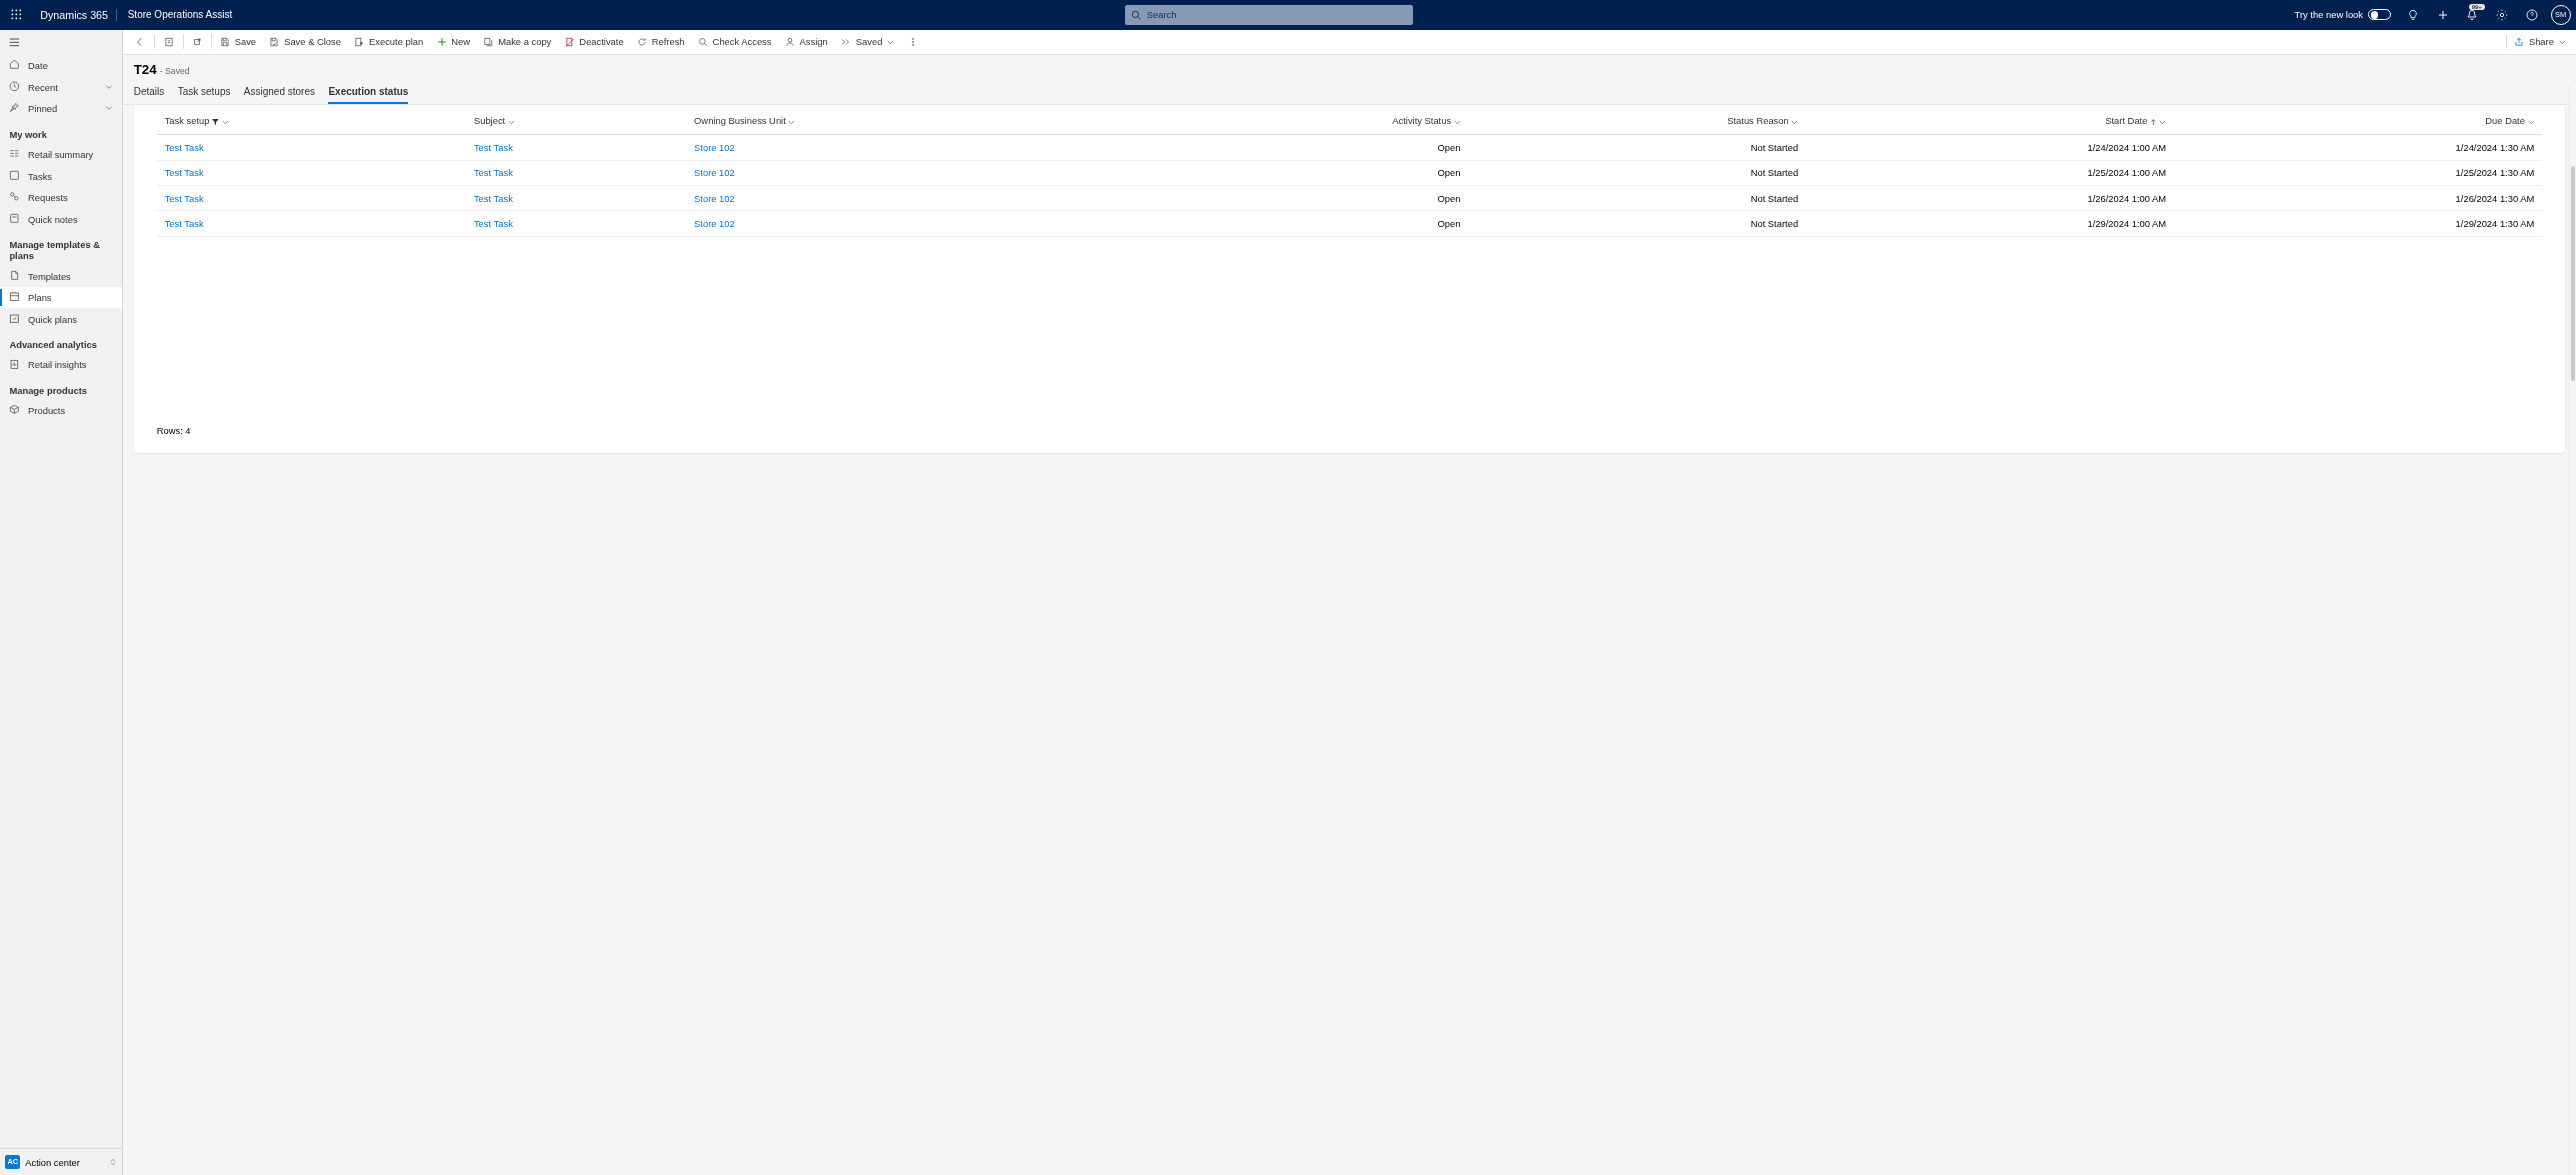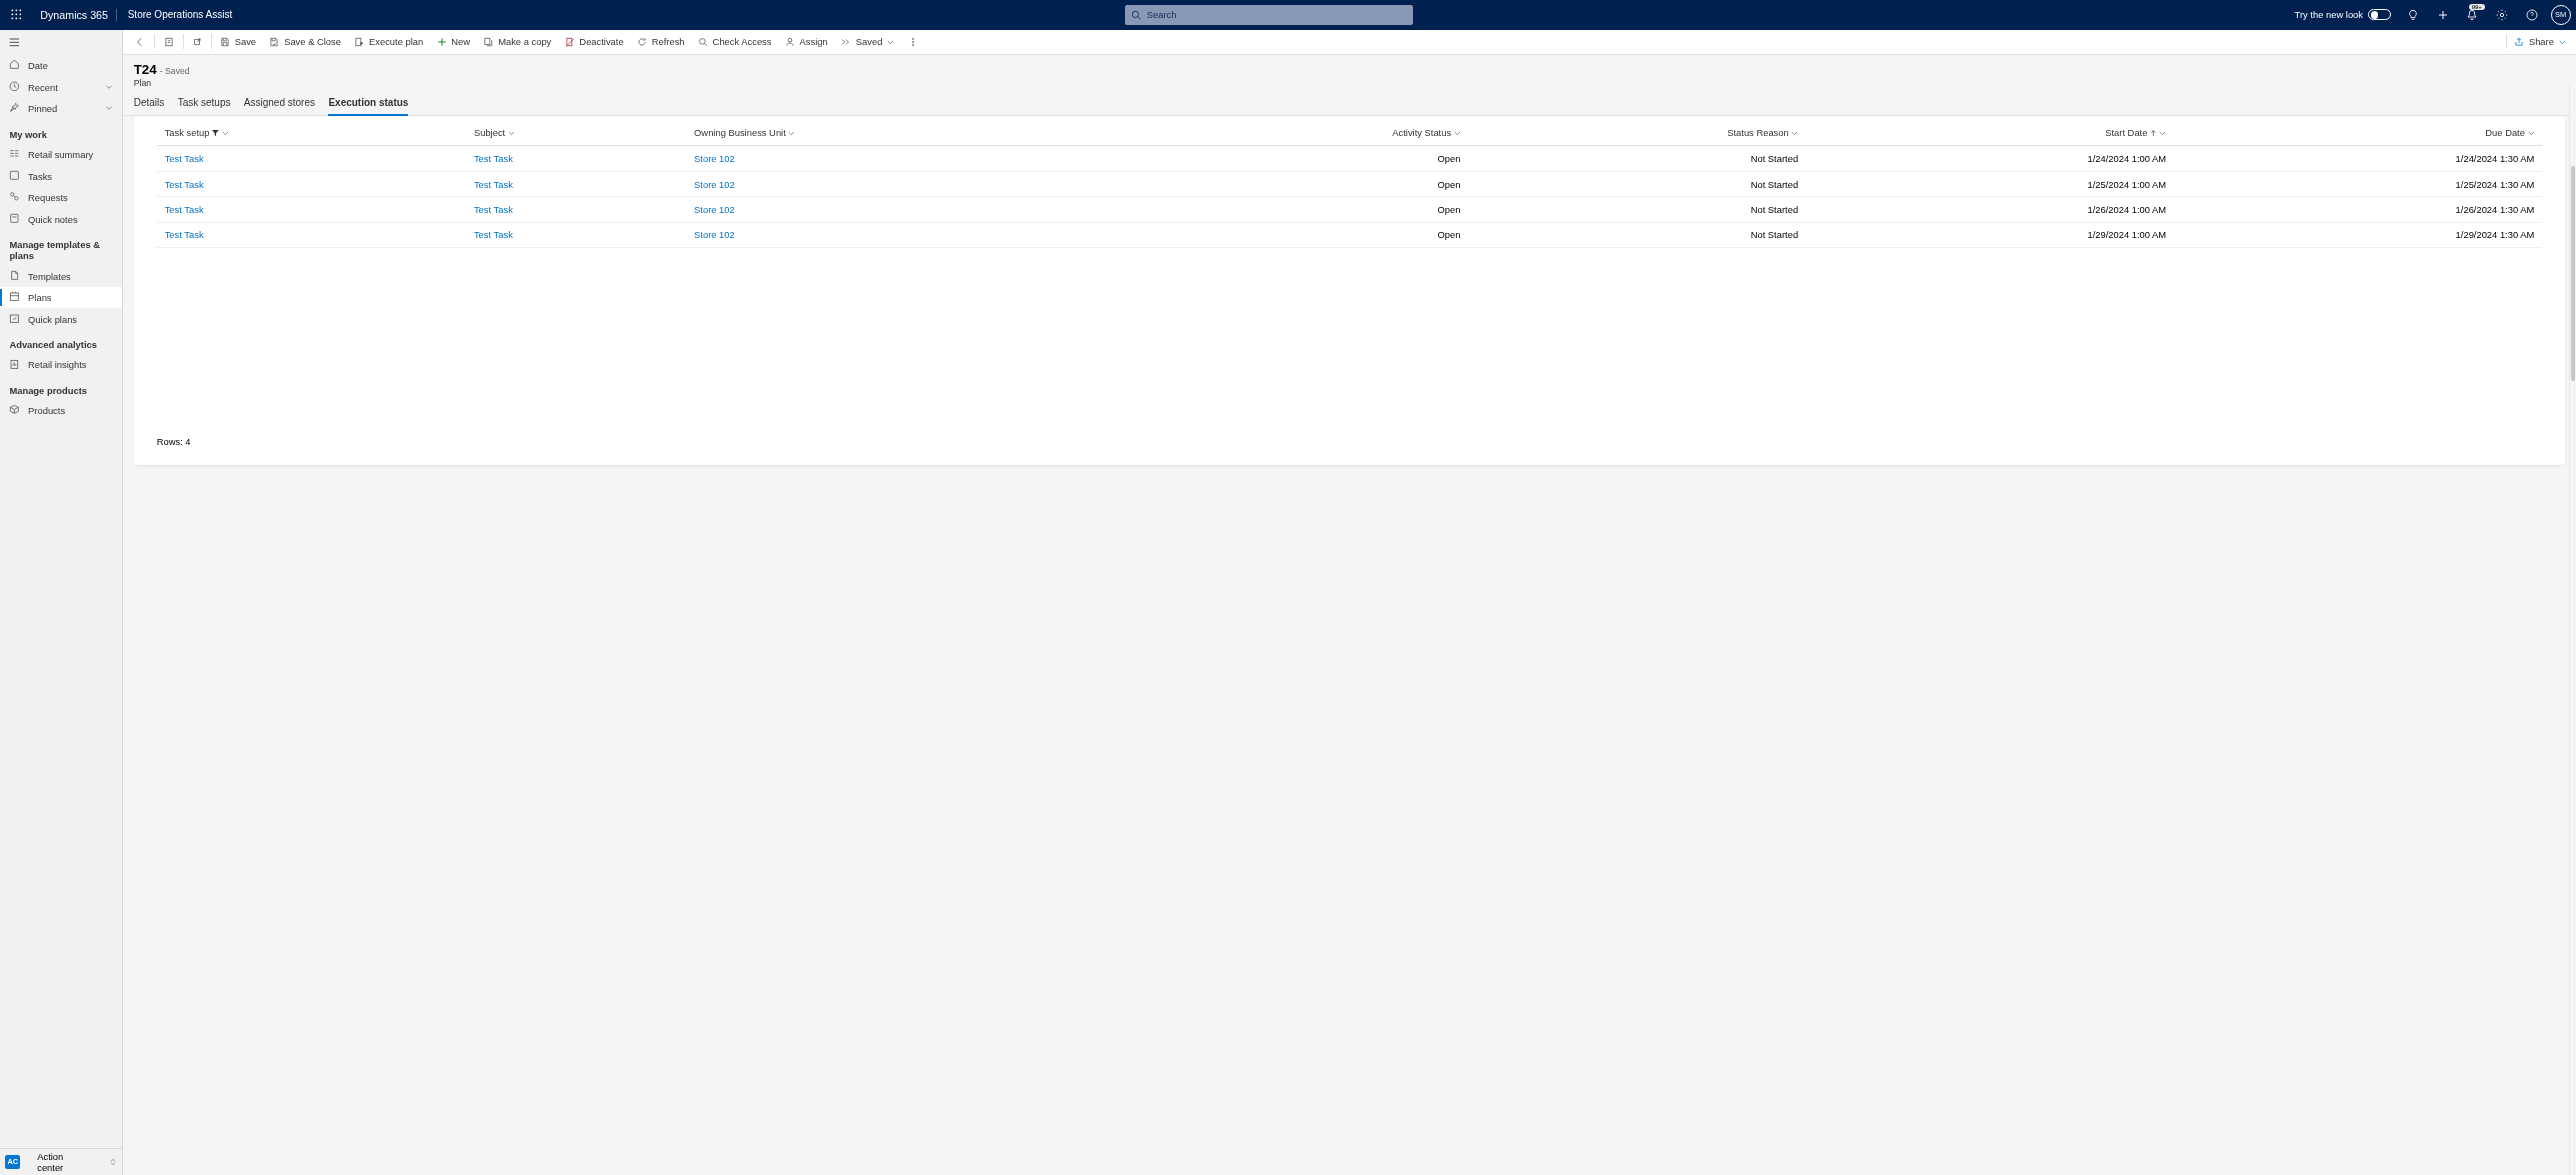--- a/index.html
+++ b/index.html
@@ -33,21 +33,21 @@
 .ham { height: 25.5px; display: flex; align-items: center; padding: 0 9.4px; cursor: pointer; }
 .ham svg { width: 10.7px; height: 10.7px; }
 .side-scroll { flex:1; overflow-y: auto; }
 .nav-item { height: 21.5px; display: flex; align-items: center; padding: 0 9.4px; font-size: 9.4px; color: #333; cursor: pointer; gap: 8px; position: relative; }
 .nav-item.active { background: #fff; }
 .nav-item.active::before { content:''; position:absolute; left:0; top:2.7px; bottom:2.7px; width:2px; background:#0078d4; }
 .nav-item svg { width: 10.7px; height: 10.7px; stroke: #555; fill: none; flex-shrink: 0; }
 .nav-item .spacer { flex: 1; }
 .nav-item .chev svg { width: 8px; height: 8px; }
 .nav-header { font-size: 9.4px; font-weight: 600; color: #333; padding: 9.4px 9.4px 4px; }
-.bottom-pane { border-top: 0.7px solid #d6d6d6; height: 27px; display: flex; align-items: center; padding: 0 5.4px; gap: 17px; }
+.bottom-pane { border-top: 0.7px solid #d6d6d6; height: 27px; display: flex; align-items: center; padding: 0 5.4px; gap: 5px; }
 .ac-badge { background: #0078d4; color: #fff; font-size: 7.4px; font-weight:600; width: 14.8px; height: 14.8px; border-radius: 2px; display:flex; align-items:center; justify-content:center; }
 .bottom-pane .label { font-size: 9.4px; flex: 1; }
 .updown svg { width: 8px; height: 8px; }
 
 
 .main { flex: 1; display: flex; flex-direction: column; background: #f5f5f5; }
 
 
 .cmdbar { height: 25.5px; background: #fff; border-bottom: 0.7px solid #e0e0e0; display: flex; align-items: center; padding: 0 4px; }
 .cmdgroup { display: flex; align-items: center; height: 100%; }
@@ -385,21 +385,20 @@
               <path d="M1 3l4 4 4-4"></path>
             </svg></span>
         </div>
     </div>
 
     <div class="rec-head" style="padding:6.7px 10.7px 0;">
       <div>
         <span class="rec-title">T24</span>
         <span class="rec-saved">- Saved</span>
       </div>
-      <div class="rec-entity">Plan</div>
     </div>
 
     <div class="tabs" style="padding-left:10.7px;">
       <div class="tab">Details</div>
       <div class="tab">Task setups</div>
       <div class="tab">Assigned stores</div>
       <div class="tab active">Execution status</div>
     </div>
 
     <div class="rec-wrap" style="padding-top:0;">

